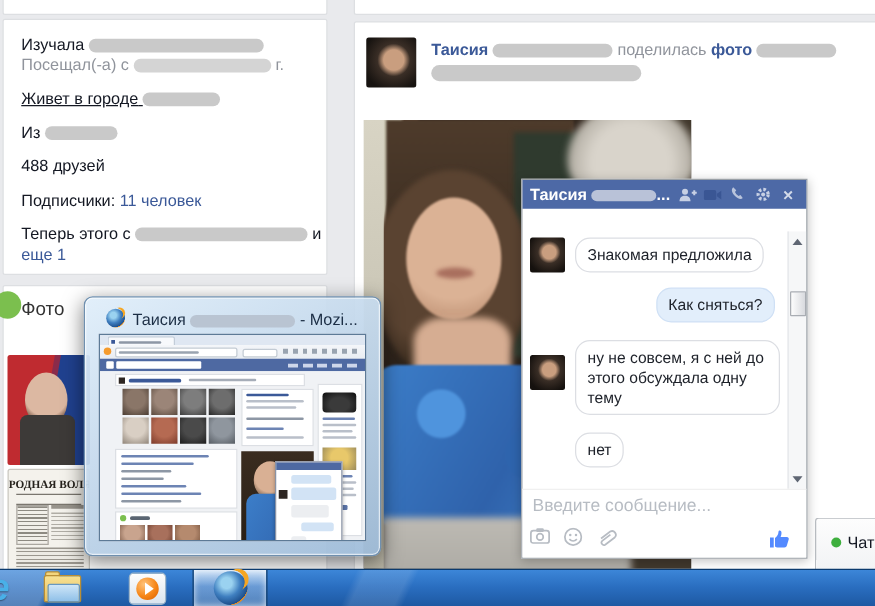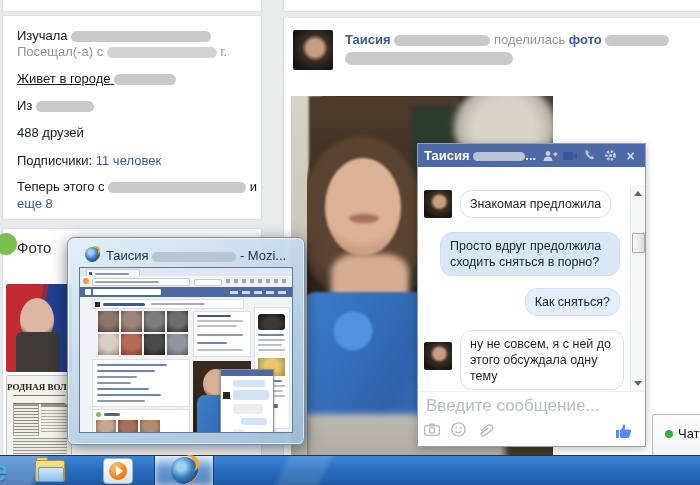--- a/index.html
+++ b/index.html
@@ -40,21 +40,21 @@
   .msgs{position:absolute;left:0;top:0;right:15px;bottom:0;padding:5px 6px 0 6px;}
   .mrow{position:relative;margin-bottom:11px;min-height:20px;}
   .mav{position:absolute;left:0;top:0;width:28px;height:28px;border-radius:2px;
     background:radial-gradient(circle at 55% 42%, #c99e7f 0 24%, #3a2e26 40%, #15110e 80%);}
   .bubble{display:inline-block;max-width:160px;font-size:12.5px;line-height:16px;padding:5px 9px;border-radius:12px;}
   .b-in{background:#fff;border:1px solid #dcdee3;color:#1d2129;margin-left:36px;}
   .b-in.noav{margin-left:36px;}
   .b-out{background:#d8e7f9;color:#1d2129;border:1px solid #cfe0f5;}
   .row-out{text-align:right;padding-right:4px;}
   .chat-foot{position:absolute;left:0;right:0;bottom:0;height:54px;background:#fff;border-top:1px solid #f0f0f0;}
-  .chat-input{position:absolute;left:6px;top:3px;width:200px;border:none;outline:none;font-size:17px;
+  .chat-input{position:absolute;left:6px;top:3px;width:200px;border:none;outline:none;font-size:14px;
     font-family:"Liberation Sans",sans-serif;color:#1d2129;background:transparent;}
   .chat-input::placeholder{color:#b7bcc3;}
   .foot-ic{position:absolute;bottom:8px;width:18px;height:16px;cursor:pointer;}
   
   .chatbar{position:absolute;left:652px;top:414px;width:48px;height:41px;background:linear-gradient(#fdfdfd,#f2f3f5);
     border:1px solid #b7bbc0;border-right:none;border-radius:3px 0 0 0;font-size:13px;}
   .chatbar .dot{position:absolute;left:12px;top:15px;width:8px;height:8px;border-radius:50%;background:#3eaf3e;}
   .chatbar .lbl{position:absolute;left:25px;top:11px;color:#141823;}
   
   .preview{position:absolute;left:67px;top:237px;width:236px;height:206px;border-radius:7px;
@@ -115,21 +115,21 @@
       <span>488 друзей</span>
     </div>
     <div class="about-row" style="top:137px;">
       <span>Подписчики:</span>
       <a class="link">11 человек</a>
     </div>
     <div class="about-row" style="top:163px;">
       <span>Теперь этого с</span> <span class="blob" style="width:138px;"></span> <span>и</span>
     </div>
     <div class="about-row" style="top:180px;">
-      <a class="link">еще 8</a>
+      <a class="link">еще 1</a>
     </div>
   </div>
 
   <div class="card" style="left:2px;top:228px;width:258px;height:240px;">
     <div class="green-dot"></div>
     <div class="photos-title">Фото</div>
 
     <div class="photo-tile" style="left:3px;top:55px;width:66px;height:88px;
          background:linear-gradient(100deg,#bf2b30 0 46%,#8a2b4a 47% 52%,#20418f 53% 100%);">
       <div style="position:absolute;left:14px;top:14px;width:34px;height:44px;border-radius:50%;background:radial-gradient(circle at 50% 40%,#dcb8a2 0 55%,#6b4a38 75%,rgba(0,0,0,0) 78%);"></div>
@@ -214,23 +214,20 @@
       </div>
       <div class="chead-ic" style="color:#d3dae9;font-size:14px;font-weight:bold;">×</div>
     </div>
 
     <div class="chat-body">
       <div class="msgs">
         <div class="mrow">
           <div class="mav"></div>
           <span class="bubble b-in">Знакомая предложила</span>
         </div>
-        <div class="mrow row-out" style="margin-top:14px;">
-          <span class="bubble b-out" style="text-align:left;">Просто вдруг предолжила сходить сняться в порно?</span>
-        </div>
         <div class="mrow row-out" style="margin-top:12px;">
           <span class="bubble b-out" style="background:#e2eefb;">Как сняться?</span>
         </div>
         <div class="mrow" style="margin-top:14px;">
           <div class="mav" style="top:12px;"></div>
           <span class="bubble b-in">ну не совсем, я с ней до этого обсуждала одну тему</span>
         </div>
         <div class="mrow" style="margin-top:14px;">
           <span class="bubble b-in noav">нет</span>
         </div>

